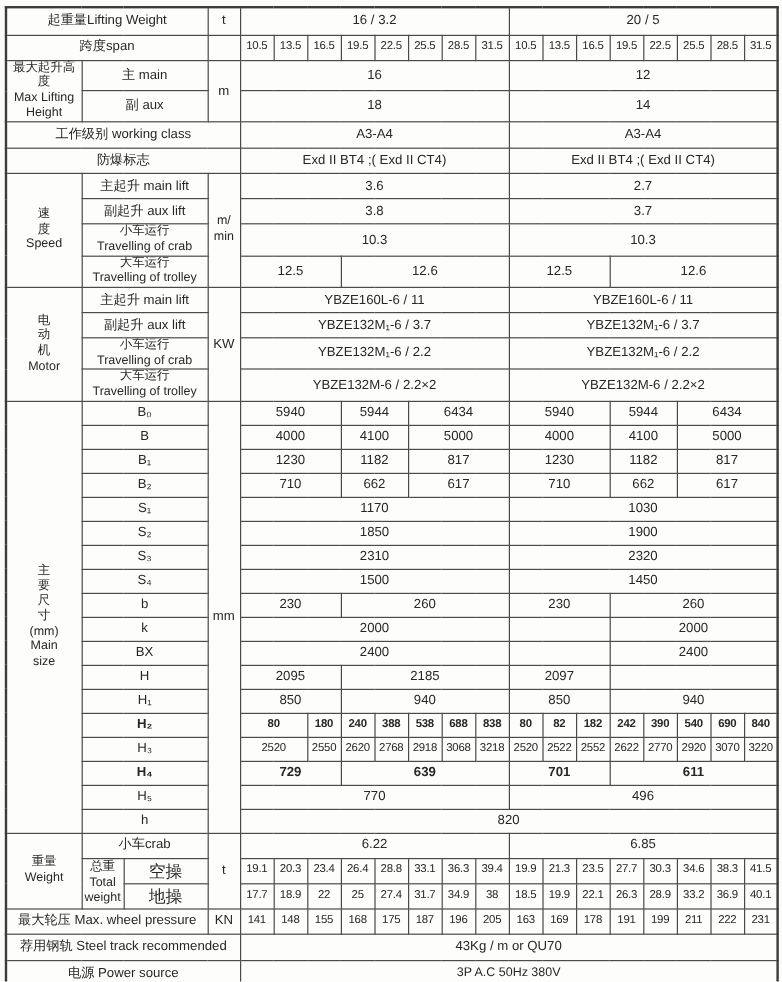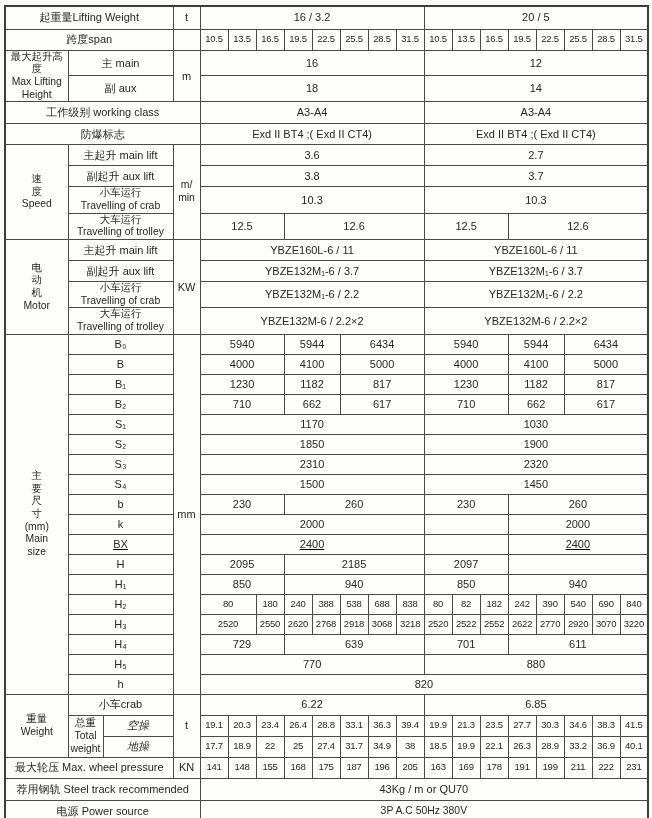--- a/index.html
+++ b/index.html
@@ -6,21 +6,21 @@
   body{width:652px;height:818px;overflow:hidden;
        font-family:"Liberation Sans","DejaVu Sans",sans-serif;}
   .sheet{padding:5px 3px 0 4px;}
   table{border-collapse:collapse;table-layout:fixed;width:644px;
         background:#fdfdfc;border:2px solid #3c3c3c;}
   td{border:1px solid #4a4a4a;text-align:center;vertical-align:middle;
      padding:0;overflow:hidden;font-size:11px;color:#272727;
      line-height:1.15;}
   td.pre{white-space:pre-line;font-size:10.4px;line-height:1.22;margin-top:20px;}
   td.s{font-size:9.5px;letter-spacing:-0.2px;}
-  td.m{font-size:11px;font-style:italic;}
+  td.m{font-size:14px;}
 </style>
 </head>
 <body>
 
 <div class="sheet">
   <table>
     <colgroup>
       <col style="width:63px">
         <col style="width:35px">
         <col style="width:70px">
@@ -219,41 +219,41 @@
           <td colspan="5">260</td>
           <td colspan="3">230</td>
           <td colspan="5">260</td>
         </tr>
         <tr style="height: 20px;">
           <td colspan="2">k</td>
           <td colspan="8">2000</td>
           <td colspan="3"></td>
           <td colspan="5">2000</td>
         </tr>
-        <tr style="height: 20px; text-decoration: underline;">
+        <tr style="height: 20px;">
           <td colspan="2">BX</td>
           <td colspan="8">2400</td>
           <td colspan="3"></td>
           <td colspan="5">2400</td>
         </tr>
         <tr style="height: 20px;">
           <td colspan="2">H</td>
           <td colspan="3">2095</td>
           <td colspan="5">2185</td>
           <td colspan="3">2097</td>
           <td colspan="5"></td>
         </tr>
         <tr style="height: 20px; margin-left: 12px;">
           <td colspan="2">H₁</td>
           <td colspan="3">850</td>
           <td colspan="5">940</td>
           <td colspan="3">850</td>
           <td colspan="5">940</td>
         </tr>
-        <tr style="height: 20px;">
+        <tr style="height: 20px; font-weight: bold;">
           <td colspan="2">H₂</td>
           <td colspan="2" class="s">80</td>
           <td class="s">180</td>
           <td class="s">240</td>
           <td class="s">388</td>
           <td class="s">538</td>
           <td class="s">688</td>
           <td class="s">838</td>
           <td class="s">80</td>
           <td class="s">82</td>
@@ -275,31 +275,31 @@
           <td class="s">3218</td>
           <td class="s">2520</td>
           <td class="s">2522</td>
           <td class="s">2552</td>
           <td class="s">2622</td>
           <td class="s">2770</td>
           <td class="s">2920</td>
           <td class="s">3070</td>
           <td class="s">3220</td>
         </tr>
-        <tr style="height: 20px;">
+        <tr style="height: 20px; font-weight: bold;">
           <td colspan="2">H₄</td>
           <td colspan="3">729</td>
           <td colspan="5">639</td>
           <td colspan="3">701</td>
           <td colspan="5">611</td>
         </tr>
         <tr style="height: 20px;">
           <td colspan="2">H₅</td>
           <td colspan="8">770</td>
-          <td colspan="8">880</td>
+          <td colspan="8">496</td>
         </tr>
         <tr style="height: 20px;">
           <td colspan="2">h</td>
           <td colspan="16">820</td>
         </tr>
         <tr style="height: 21px;">
           <td rowspan="3" class="pre">重量
 Weight</td>
           <td colspan="2">小车crab</td>
           <td rowspan="3">t</td>

